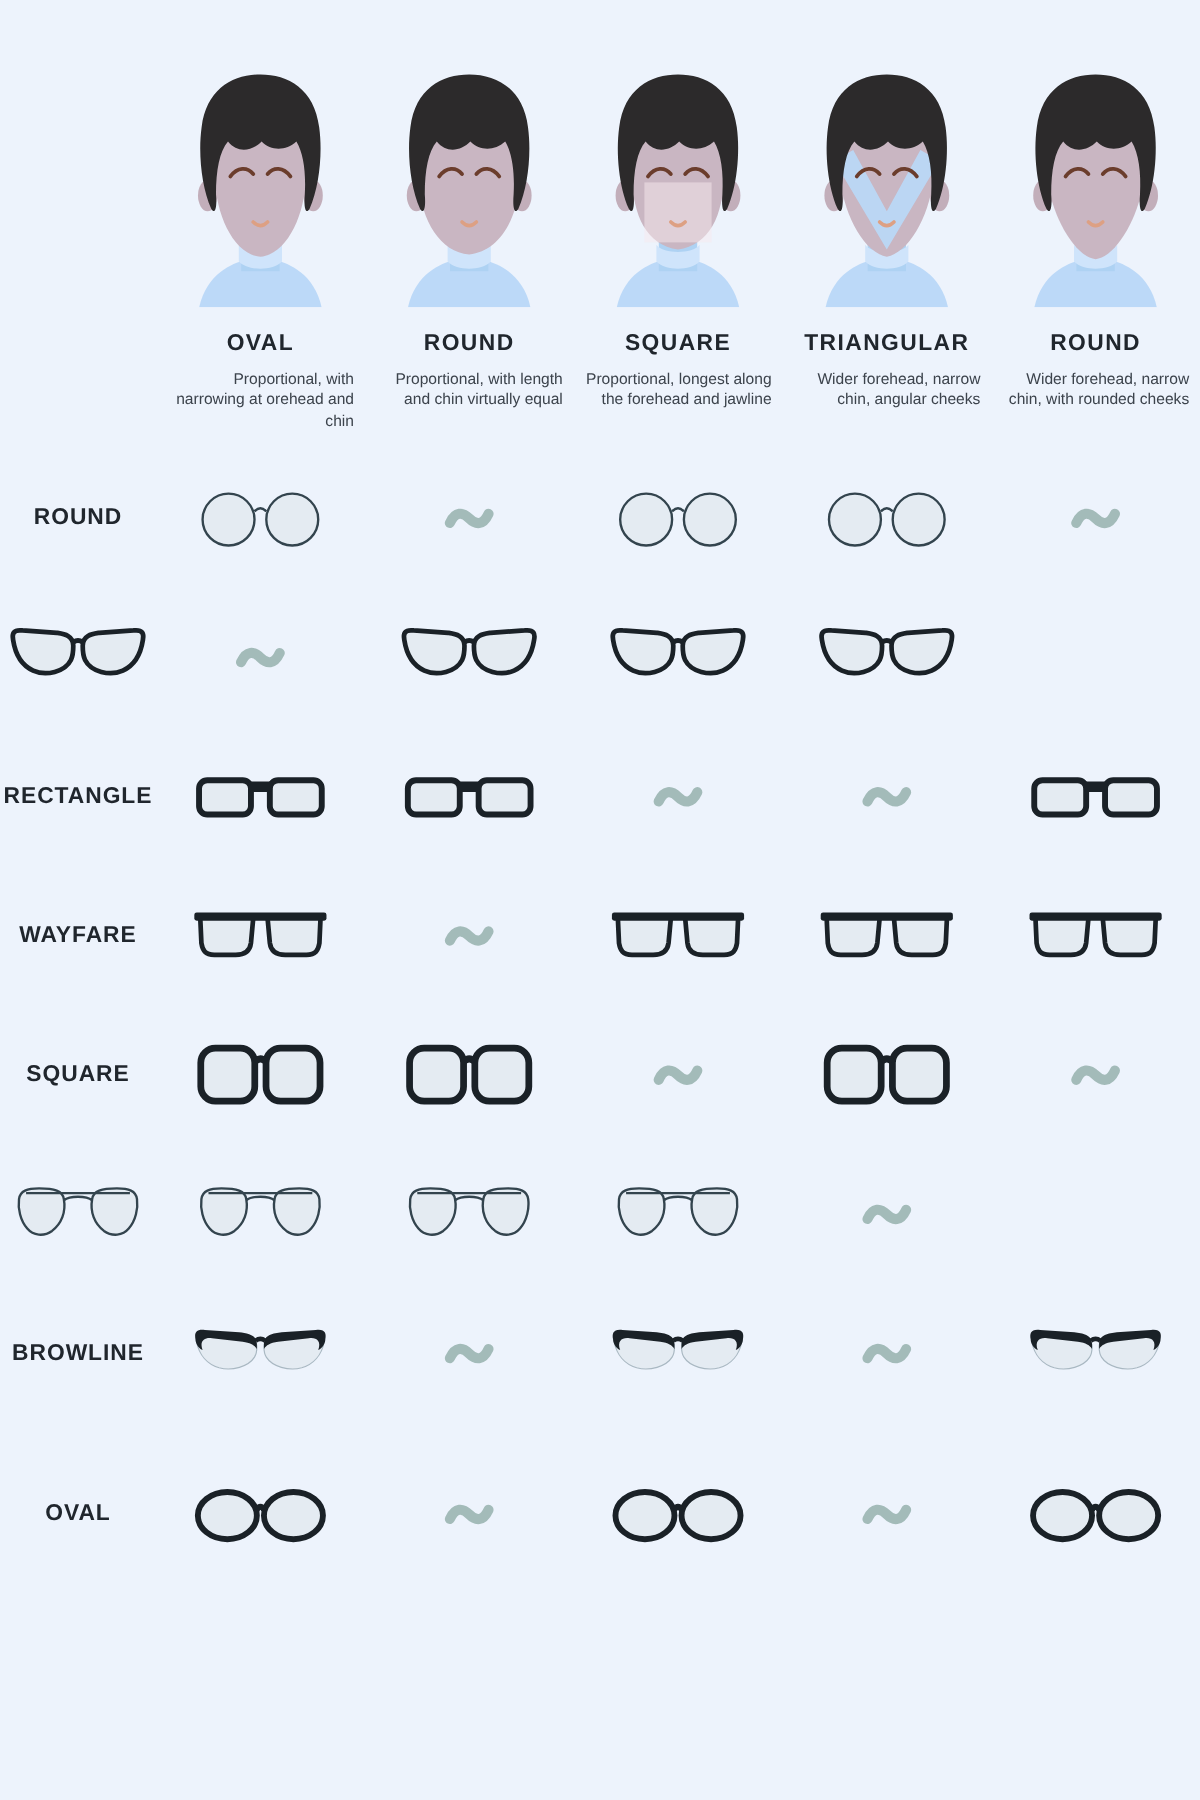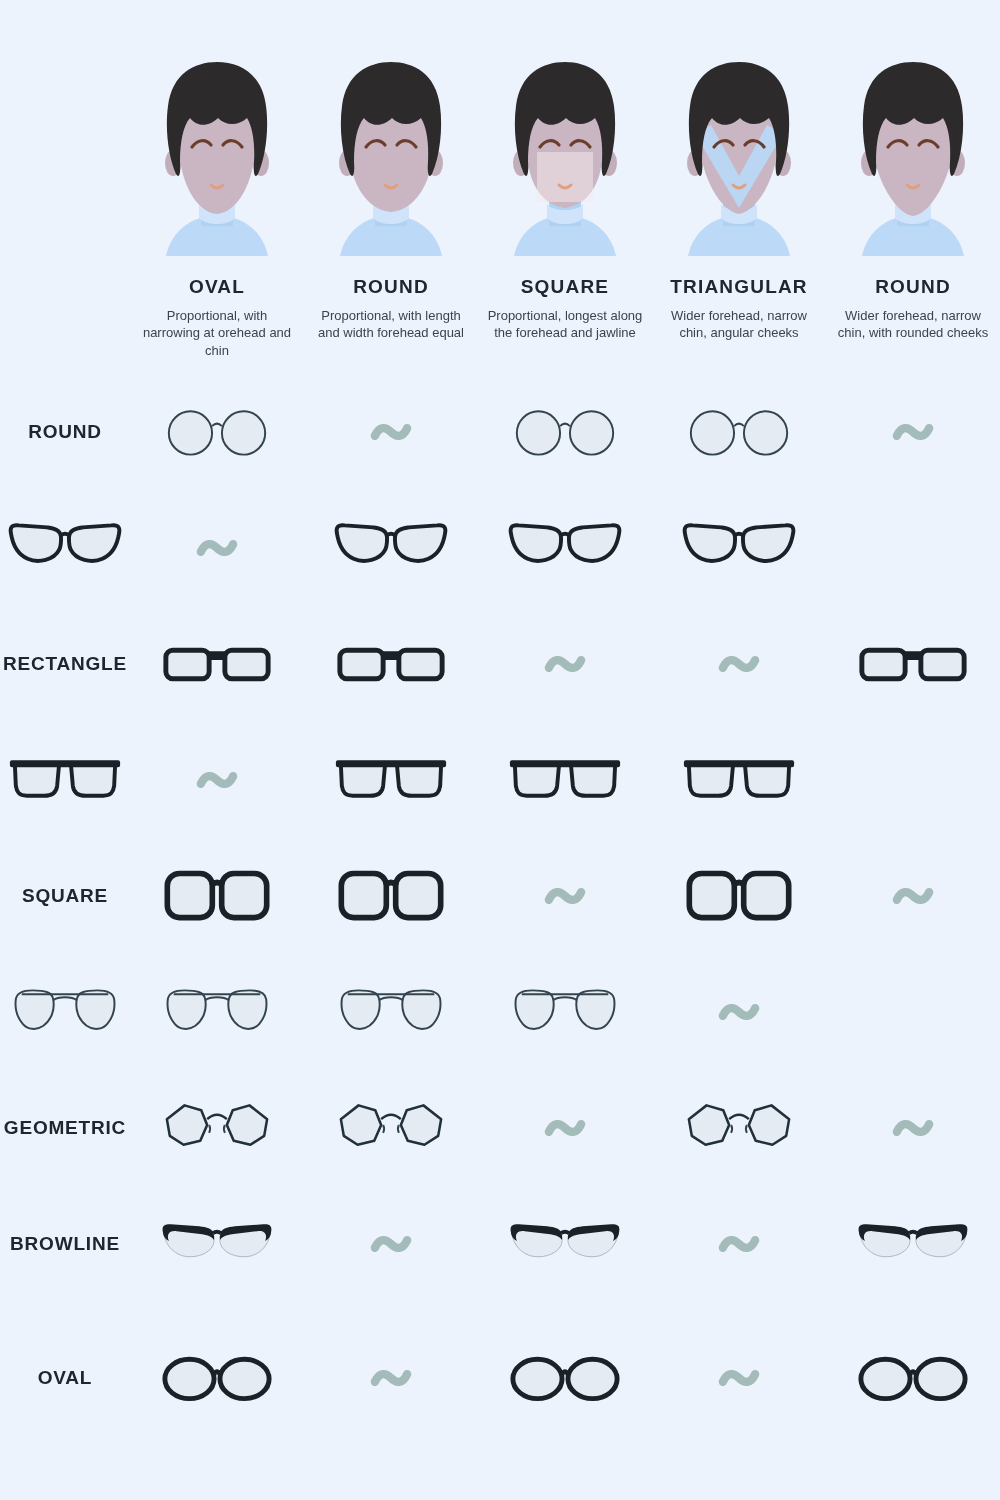--- a/index.html
+++ b/index.html
@@ -23,21 +23,21 @@
     padding-top:56px;
   }
   .face-svg{width:150px;height:200px;flex:0 0 auto}
   .face-label{
     margin-top:20px;
     font-size:19px;font-weight:700;letter-spacing:1.2px;
     color:var(--text-dark,#20262d);
   }
   .face-desc{
     margin-top:9px;max-width:156px;
-    font-size:13px;line-height:1.34;text-align:center;
+    font-size:13px;line-height:1.34;text-align:right;
     color:var(--text-body,#3c434c);
   }
   .row-label-cell{
     display:flex;align-items:center;justify-content:center;
     font-size:19px;font-weight:700;letter-spacing:.8px;
     color:var(--text-dark,#20262d);
   }
   .cell{display:flex;align-items:center;justify-content:center}
   .glasses-svg{width:118px;height:60px}
   .tilde-svg{width:46px;height:32px}
@@ -156,21 +156,21 @@
           <path class="f-collar" d="M57 148 C63 156 87 156 93 148 L93 162 C85 170 65 170 57 162 Z"></path>
           <ellipse class="f-ear" cx="31" cy="107" rx="8" ry="13"></ellipse>
           <ellipse class="f-ear" cx="119" cy="107" rx="8" ry="13"></ellipse>
           <path class="f-skin" d="M75 42 C104 42 119 66 117 96 C115 128 99 154 75 156 C51 154 35 128 33 96 C31 66 46 42 75 42 Z"></path>
           <path class="f-brow" d="M50 91 C56 83 64 83 69 89"></path>
           <path class="f-brow" d="M81 89 C86 83 94 83 100 91"></path>
           <path class="f-mouth" d="M69 129 C73 133 77 133 81 129"></path>
           <path class="f-hair" d="M34 118 C26 100 23 72 26 50 C30 18 52 6 75 6 C98 6 120 18 124 50 C127 72 124 100 116 118 C113 123 111 118 112 106 C113 88 111 72 105 62 C96 70 84 70 76 62 C68 70 56 72 48 62 C41 70 38 86 38 106 C39 118 37 123 34 118 Z"></path>
         </svg>
     <div class="face-label">ROUND</div>
-    <div class="face-desc">Proportional, with length and width forehead equal</div>
+    <div class="face-desc">Proportional, with length and chin virtually equal</div>
   </div>
 
   <div class="header-cell">
     <svg class="face-svg" viewBox="0 0 150 200">
           <path class="f-shoulder" d="M24 200 C30 172 52 163 62 161 L88 161 C98 163 120 172 126 200 Z"></path>
           <rect class="f-neck" x="59" y="128" width="32" height="42"></rect>
           <path class="f-collar" d="M57 148 C63 156 87 156 93 148 L93 162 C85 170 65 170 57 162 Z"></path>
           <ellipse class="f-ear" cx="31" cy="107" rx="8" ry="13"></ellipse>
           <ellipse class="f-ear" cx="119" cy="107" rx="8" ry="13"></ellipse>
           <path class="f-skin" d="M75 42 C100 40 113 60 113 90 C113 124 101 148 75 152 C49 148 37 124 37 90 C37 60 50 40 75 42 Z"></path>
@@ -300,20 +300,21 @@
           </svg>
         </div>
         <div class="cell">
           <svg class="glasses-svg" viewBox="0 0 120 60">
             <use href="#g-rectangle"></use>
           </svg>
         </div>
       </div>
 
   <div class="matrix-row">
+    <div class="row-label-cell">WAYFARE</div>
   <div class="cell">
           <svg class="glasses-svg" viewBox="0 0 120 60">
             <use href="#g-wayfare"></use>
           </svg>
         </div>
         <div class="cell">
           <svg class="tilde-svg" viewBox="0 0 60 40">
             <use href="#g-tilde"></use>
           </svg>
         </div>
@@ -384,48 +385,20 @@
             <use href="#g-aviators"></use>
           </svg>
         </div>
         <div class="cell">
           <svg class="tilde-svg" viewBox="0 0 60 40">
             <use href="#g-tilde"></use>
           </svg>
         </div>
       </div>
 
-  <div class="matrix-row">
-    <div class="row-label-cell">GEOMETRIC</div>
-  <div class="cell">
-          <svg class="glasses-svg" viewBox="0 0 120 60">
-            <use href="#g-geometric"></use>
-          </svg>
-        </div>
-        <div class="cell">
-          <svg class="glasses-svg" viewBox="0 0 120 60">
-            <use href="#g-geometric"></use>
-          </svg>
-        </div>
-        <div class="cell">
-          <svg class="tilde-svg" viewBox="0 0 60 40">
-            <use href="#g-tilde"></use>
-          </svg>
-        </div>
-        <div class="cell">
-          <svg class="glasses-svg" viewBox="0 0 120 60">
-            <use href="#g-geometric"></use>
-          </svg>
-        </div>
-        <div class="cell">
-          <svg class="tilde-svg" viewBox="0 0 60 40">
-            <use href="#g-tilde"></use>
-          </svg>
-        </div>
-      </div>
 
   <div class="matrix-row">
     <div class="row-label-cell">BROWLINE</div>
   <div class="cell">
           <svg class="glasses-svg" viewBox="0 0 120 60">
             <use href="#g-browline"></use>
           </svg>
         </div>
         <div class="cell">
           <svg class="tilde-svg" viewBox="0 0 60 40">

